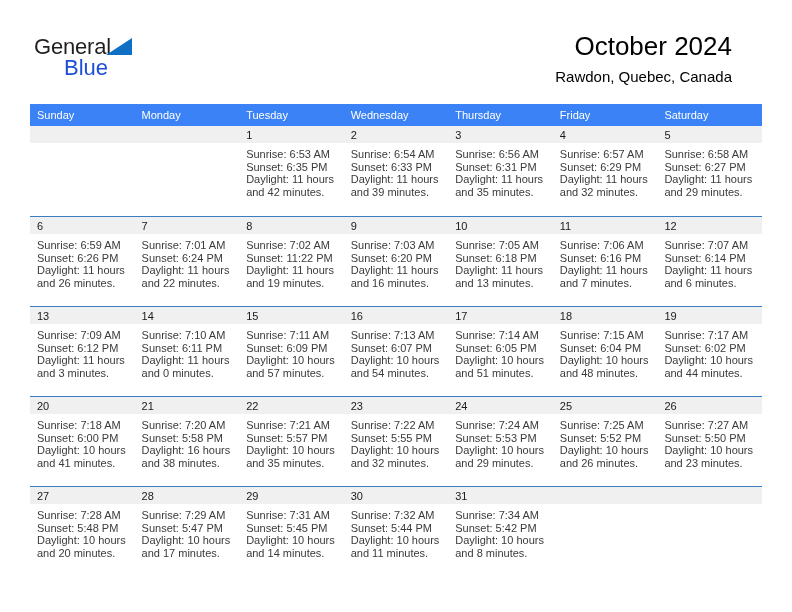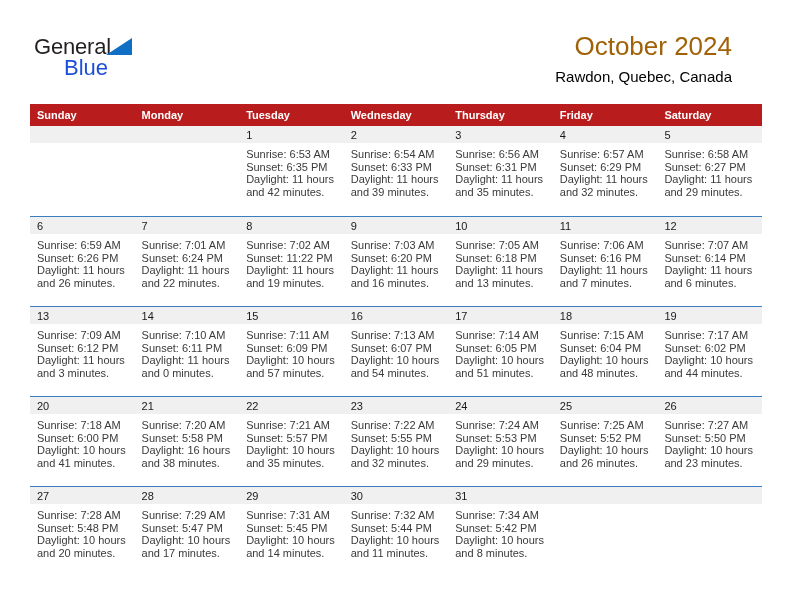--- a/index.html
+++ b/index.html
@@ -53,45 +53,45 @@
     white-space: nowrap;
   }
 
   .title-wrap {
     position: absolute;
     right: 0; top: 0;
     text-align: right;
   }
   .cal-title {
     font-size: 26px;
-    color: #a16207;
+    color: #000000;
     line-height: 32px;
     white-space: nowrap;
   }
   .cal-subtitle {
     margin-top: 5px;
     font-size: 15px;
     color: #000000;
     line-height: 19px;
     white-space: nowrap;
   }
 
   
   .calendar {
     position: absolute;
     left: 30px; top: 104px;
     width: 732px;
     border-collapse: collapse;
     table-layout: fixed;
   }
   .calendar th {
-    background: #b91c1c;
+    background: #3b82f6;
     color: #ffffff;
     font-size: 11px;
-    font-weight: bold;
+    font-weight: normal;
     text-align: left;
     padding: 5px 0 5px 7px;
     height: 21px;
     border: none;
   }
   .calendar td {
     vertical-align: top;
     padding: 0;
     border: none;
     width: 104.57px;

